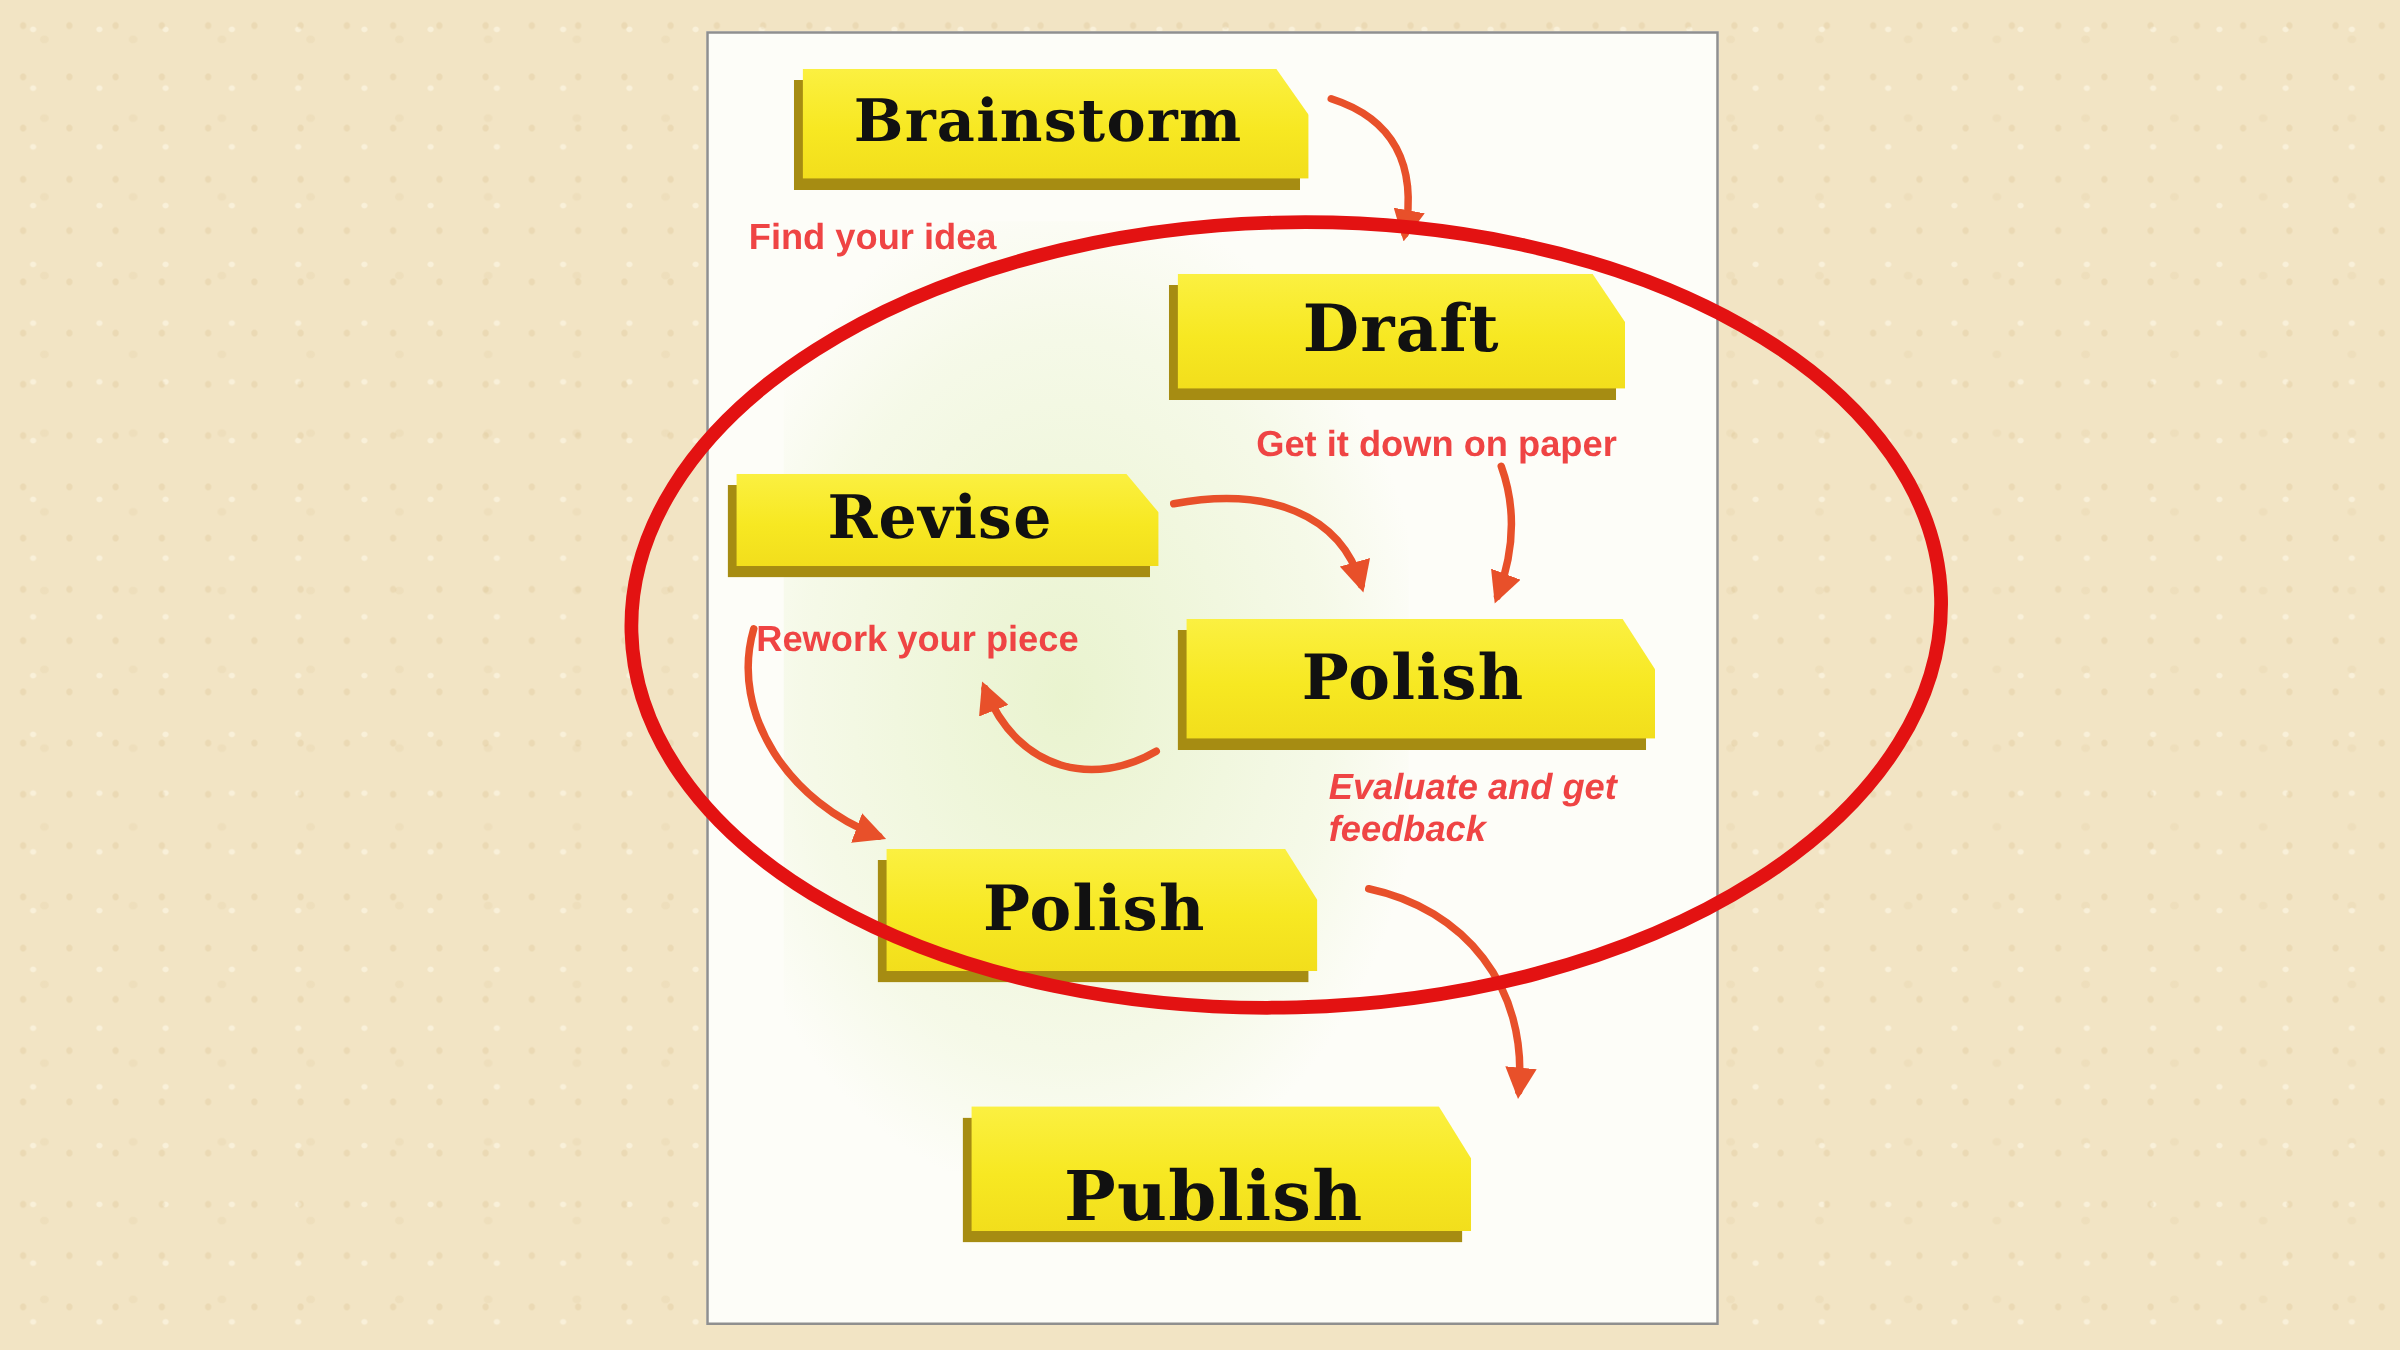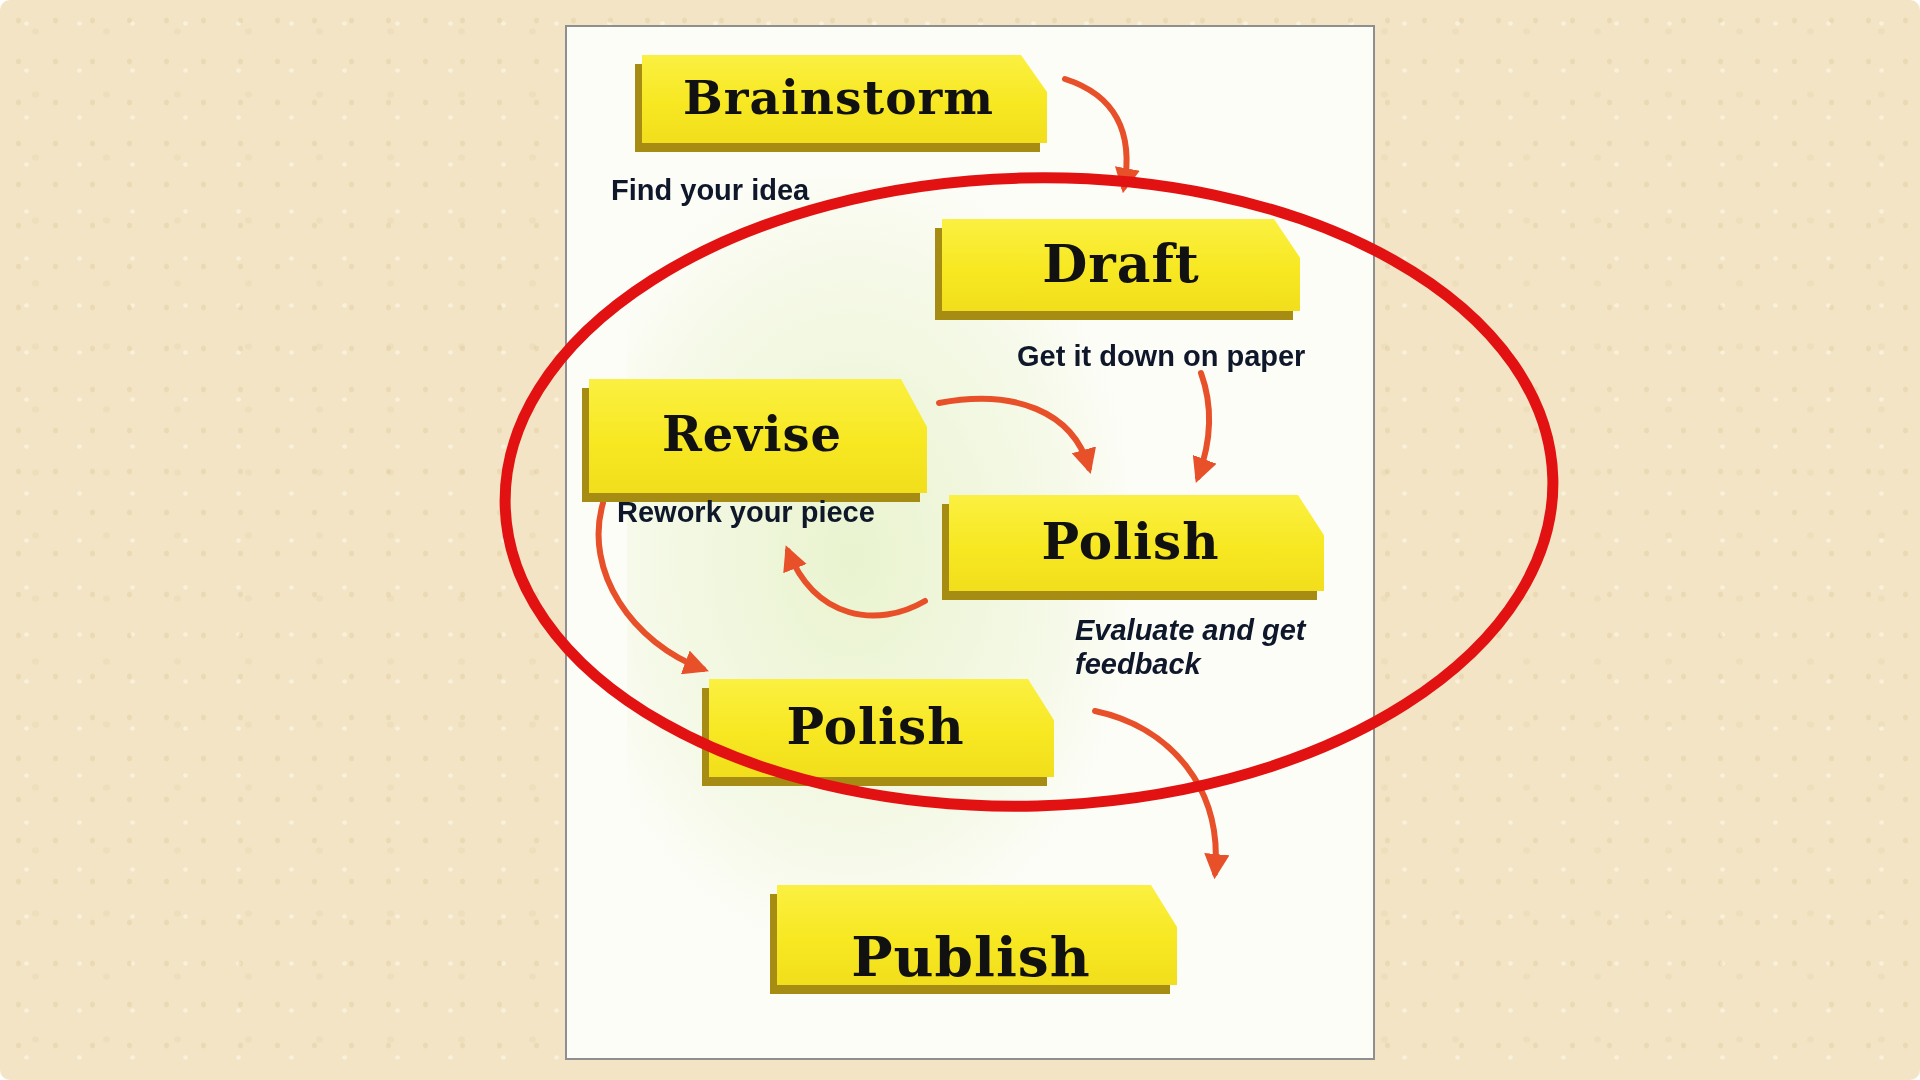--- a/index.html
+++ b/index.html
@@ -8,21 +8,20 @@
     font-family:"Liberation Sans",sans-serif;
   }
   .canvas{
     position:relative;width:1920px;height:1080px;
     background-color:#F2E4C4;
     background-image:
       radial-gradient(rgba(205,175,115,0.20) 2px, transparent 3px),
       radial-gradient(rgba(255,250,235,0.55) 2px, transparent 3px),
       radial-gradient(rgba(215,190,140,0.15) 3px, transparent 4px);
     background-size:37px 41px, 53px 47px, 71px 63px;
-    border-radius:10px;
   }
   .panel{
     position:absolute;left:565px;top:25px;width:810px;height:1035px;
     background:#FDFDF8;
     border:2px solid #8f8f8f;
     box-sizing:border-box;
   }
   .panel-tint{
     position:absolute;left:60px;top:150px;width:500px;height:760px;
     background:radial-gradient(ellipse at 45% 50%, rgba(223,238,185,0.65) 0%, rgba(223,238,185,0.25) 55%, transparent 75%);
@@ -44,24 +43,23 @@
   .banner .label{
     font-family:"DejaVu Serif","Liberation Serif",serif;
     font-weight:700;color:#111;
     letter-spacing:1px;
     transform:translate(-6px,-2px);
     white-space:nowrap;
   }
   .caption{
     position:absolute;
     font-family:"Liberation Sans",sans-serif;
-    font-weight:700;color:#0f172a;
+    font-weight:700;color:#ef4444;
     font-size:29px;line-height:1.18;
     white-space:nowrap;
-    margin-left:12px;
   }
   .caption.wrap{white-space:normal;}
   svg.arrows{position:absolute;left:0;top:0;pointer-events:none;}
   svg.loop{position:absolute;left:0;top:0;pointer-events:none;}
 </style>
 </head>
 <body>
 
 <div class="canvas">
 
@@ -92,21 +90,21 @@
     <div class="caption" style="left:32px;top:146px;">Find your idea</div>
 
     <div class="banner" style="left:375px;top:192px;width:358px;height:92px;">
       <div class="shadow"></div>
       <div class="face">
         <span class="label" style="font-size:52px;margin-left:12px;">Draft</span>
       </div>
     </div>
     <div class="caption" style="left:438px;top:312px;">Get it down on paper</div>
 
-    <div class="banner" style="left:22px;top:352px;width:338px;height:114px;">
+    <div class="banner" style="left:22px;top:352px;width:338px;height:74px;">
       <div class="shadow"></div>
       <div class="face">
         <span class="label" style="font-size:48px;">Revise</span>
       </div>
     </div>
     <div class="caption" style="left:38px;top:468px;">Rework your piece</div>
 
     <div class="banner" style="left:382px;top:468px;width:375px;height:96px;">
       <div class="shadow"></div>
       <div class="face">

